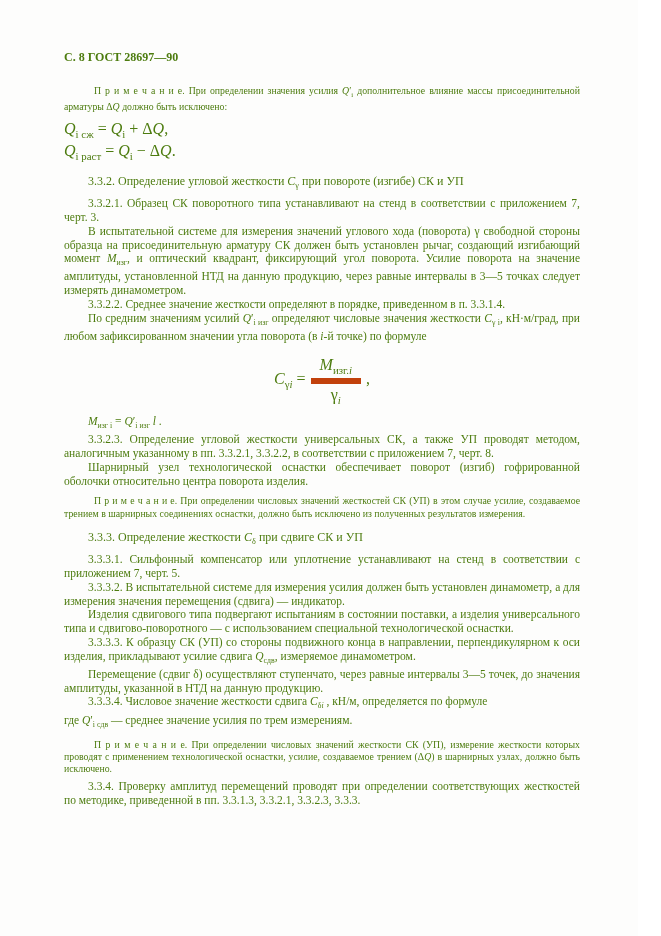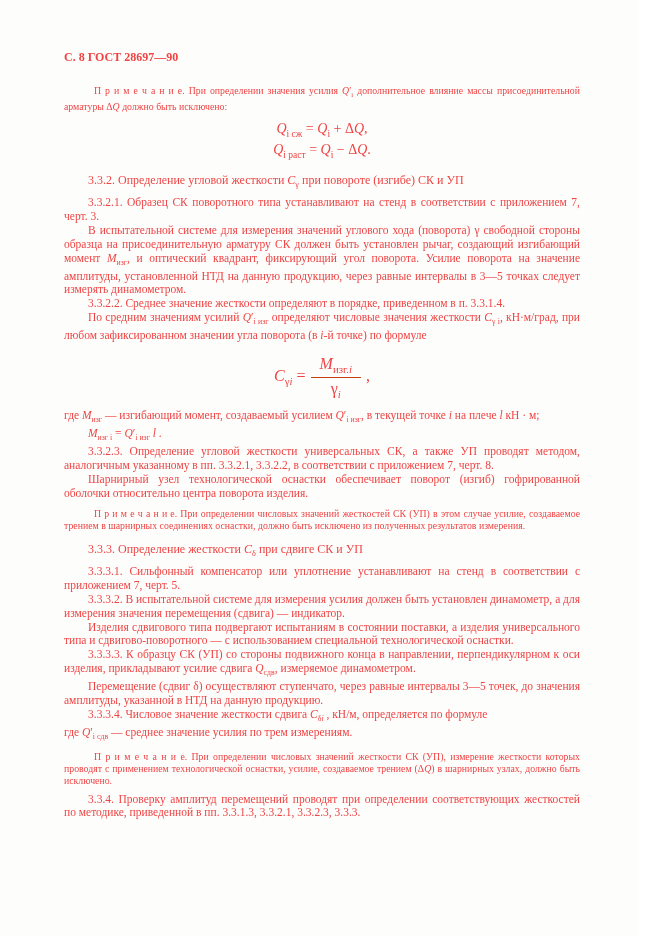--- a/index.html
+++ b/index.html
@@ -3,53 +3,52 @@
 <meta charset="utf-8">
 <style>
   * { box-sizing: border-box; }
   html, body { margin: 0; padding: 0; background: #ffffff; }
   .page {
     position: relative;
     width: 638px; height: 936px;
     background: #fdfdfc;
     padding: 50px 58px 30px 64px;
     font-family: "Liberation Serif", "DejaVu Serif", serif;
-    color: #ef4444;
+    color: #4d7c0f;
     overflow: hidden;
   }
   .header { font-weight: bold; font-size: 12px; margin-bottom: 20px; }
   .para { font-size: 11.5px; line-height: 13.8px; text-align: justify; text-indent: 24px; margin: 0; }
   .noindent { text-indent: 0; }
   .heading { font-size: 12px; line-height: 14px; font-weight: normal; text-align: justify; text-indent: 24px; margin: 10px 0 4px; }
   .note { font-size: 9.8px; line-height: 12.2px; text-align: justify; text-indent: 30px; margin: 7px 0 5px; }
-  .formula-lines { text-align: center; font-size: 14px; line-height: 15px; margin: 8px 0 6px; }
+  .formula-lines { font-size: 16px; line-height: 15px; margin: 8px 0 6px; }
   .formula-frac { text-align: center; margin: 11px 0 9px; font-size: 16px; }
   .frac { display: inline-block; vertical-align: middle; text-align: center; margin: 0 5px; }
-  .num { display: block; padding: 1px 9px 2px; border-bottom: 1px solid #c2410c; }
+  .num { display: block; padding: 1px 9px 2px; border-bottom: 6px solid #c2410c; }
   .den { display: block; padding-top: 2px; }
   sub { font-size: 0.68em; }
 </style>
 </head>
 <body>
 
 <div class="page">
   <div class="header">С. 8 ГОСТ 28697—90</div>
   <div id="doc-body">
       <div class="note">П р и м е ч а н и е.  При определении значения усилия <i>Q</i>′<sub>i</sub> дополнительное влияние массы присоединительной арматуры Δ<i>Q</i> должно быть исключено:</div>
       <div class="formula-lines">
         <div><i>Q</i><sub>i сж</sub> = <i>Q</i><sub>i</sub> + Δ<i>Q</i>,</div>
         <div><i>Q</i><sub>i раст</sub> = <i>Q</i><sub>i</sub> − Δ<i>Q</i>.</div>
       </div>
       <div class="heading">3.3.2. Определение угловой жесткости <i>C</i><sub>γ</sub>  при повороте (изгибе) СК и УП</div>
       <div class="para">3.3.2.1. Образец СК поворотного типа устанавливают на стенд в соответствии с приложением 7, черт. 3.</div>
       <div class="para">В испытательной системе для измерения значений углового хода (поворота) γ свободной стороны образца на присоединительную арматуру СК должен быть установлен рычаг, создающий изгибающий момент <i>M</i><sub>изг</sub>, и оптический квадрант, фиксирующий угол поворота. Усилие поворота на значение амплитуды, установленной НТД на данную продукцию, через равные интервалы в 3—5 точках следует измерять динамометром.</div>
       <div class="para">3.3.2.2. Среднее значение жесткости определяют в порядке, приведенном в п. 3.3.1.4.</div>
       <div class="para">По средним значениям усилий <i>Q</i>′<sub>i изг</sub> определяют числовые значения жесткости <i>C</i><sub>γ i</sub>, кН·м/град, при любом зафиксированном значении угла поворота (в <i>i</i>-й точке) по формуле</div>
       <div class="formula-frac"><span class="lhs"><i>C</i><sub>γ<i>i</i></sub> =</span><span class="frac"><span class="num"><i>M</i><sub>изг.<i>i</i></sub></span><span class="den">γ<sub><i>i</i></sub></span></span><span class="tail">,</span></div>
-      <div class="para noindent">где <i>M</i><sub>изг</sub> — изгибающий момент, создаваемый усилием <i>Q</i>′<sub>i изг</sub>, в текущей точке <i>i</i> на плече <i>l</i> кН · м;</div>
       <div class="para"><i>M</i><sub>изг i</sub>  =  <i>Q</i>′<sub>i изг</sub> <i>l</i> .</div>
       <div class="para">3.3.2.3. Определение угловой жесткости универсальных СК, а также УП проводят методом, аналогичным указанному в пп. 3.3.2.1, 3.3.2.2, в соответствии с приложением 7, черт. 8.</div>
       <div class="para">Шарнирный узел технологической оснастки обеспечивает  поворот (изгиб) гофрированной оболочки относительно центра поворота изделия.</div>
       <div class="note">П р и м е ч а н и е.  При определении числовых значений жесткостей СК (УП) в этом случае усилие, создаваемое трением в шарнирных соединениях оснастки, должно быть исключено из полученных результатов измерения.</div>
       <div class="heading">3.3.3. Определение жесткости <i>C</i><sub>δ</sub>  при сдвиге СК и УП</div>
       <div class="para">3.3.3.1. Сильфонный компенсатор или уплотнение устанавливают на стенд в соответствии с приложением 7, черт. 5.</div>
       <div class="para">3.3.3.2. В испытательной системе для измерения усилия должен быть установлен динамометр, а для измерения значения перемещения (сдвига) — индикатор.</div>
       <div class="para">Изделия сдвигового типа подвергают испытаниям в состоянии поставки, а изделия универсального типа и сдвигово-поворотного — с использованием специальной технологической оснастки.</div>
       <div class="para">3.3.3.3. К образцу СК (УП) со стороны подвижного конца в направлении, перпендикулярном к оси изделия, прикладывают усилие сдвига <i>Q</i><sub>сдв</sub>, измеряемое динамометром.</div>
       <div class="para">Перемещение (сдвиг  δ) осуществляют ступенчато, через равные интервалы 3—5 точек, до значения амплитуды, указанной в НТД на данную продукцию.</div>

